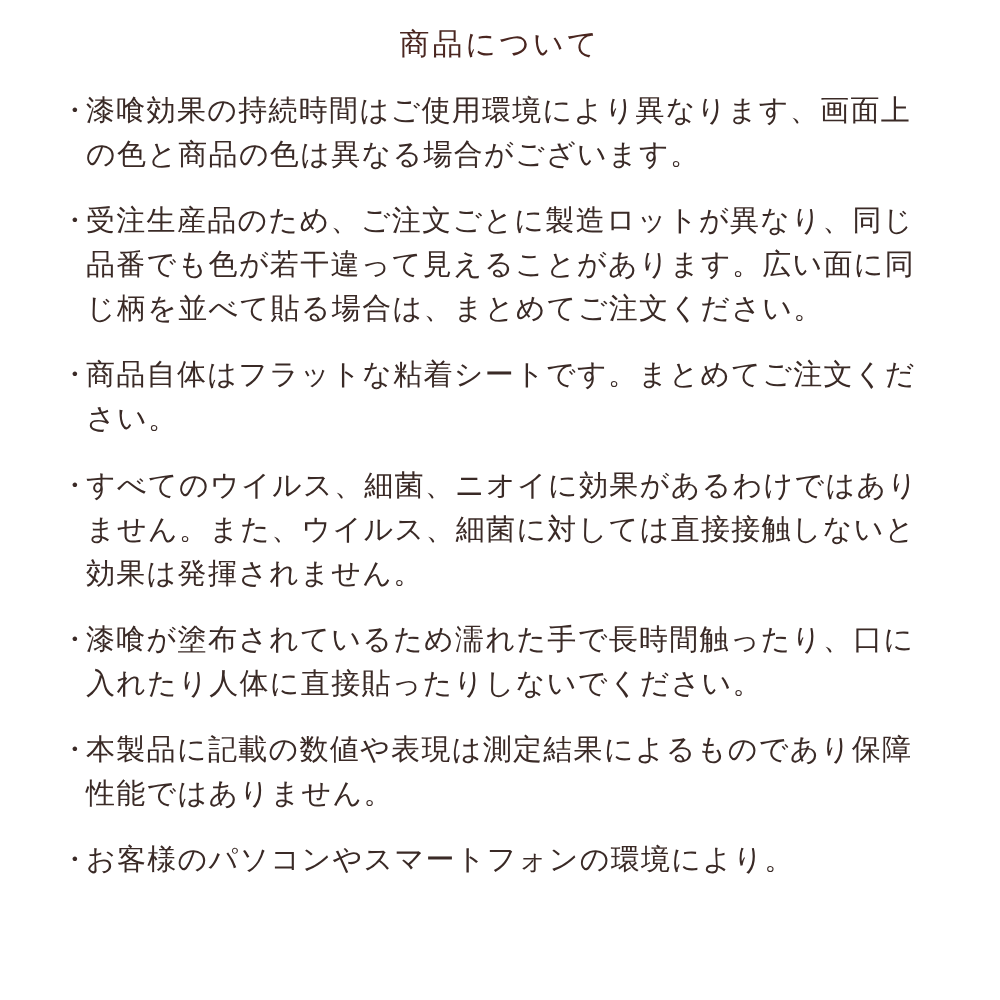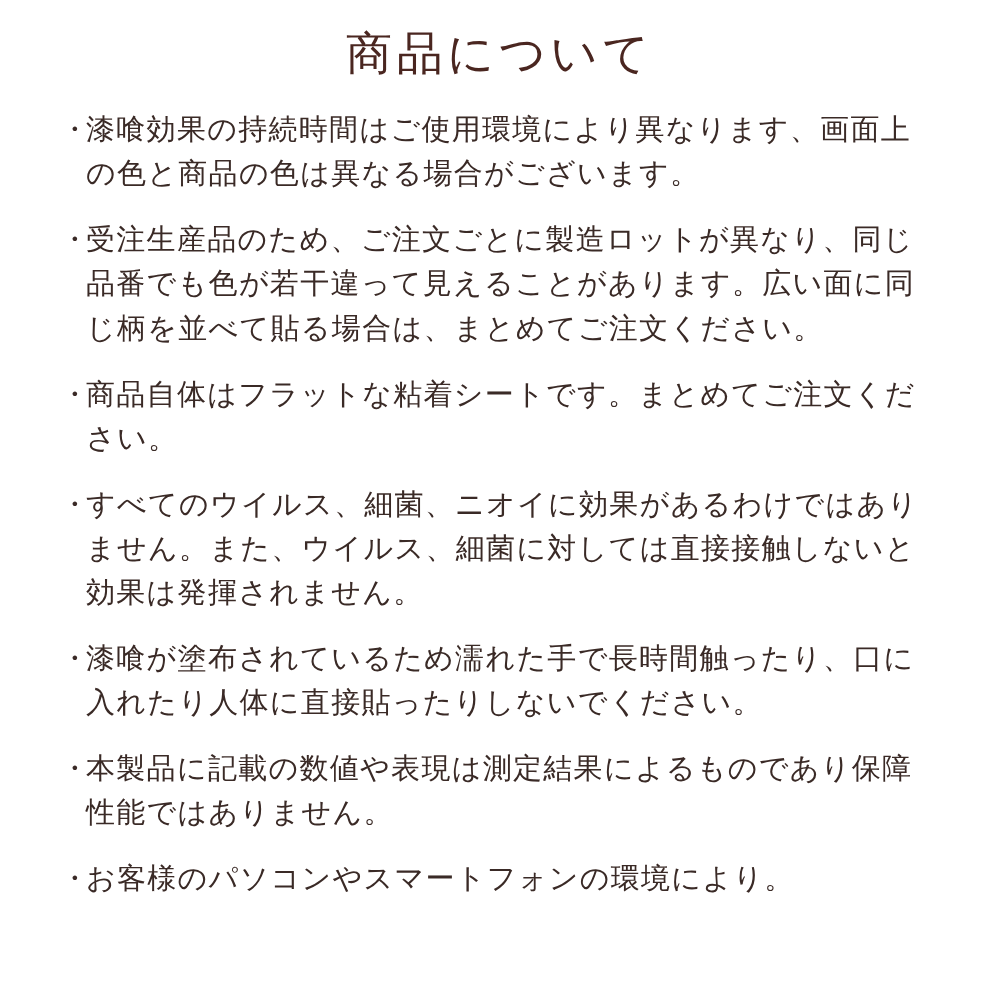--- a/index.html
+++ b/index.html
@@ -16,21 +16,21 @@
   .page {
     width: 1000px;
     height: 1000px;
     box-sizing: border-box;
     padding: 18px 60px 0 60px;
     position: relative;
   }
   .title {
     text-align: center;
     color: #4a2620;
-    font-size: 46px;
+    font-size: 30px;
     letter-spacing: 0.10em;
     font-weight: 500;
     margin: 8px 0 26px 0;
     line-height: 1.2;
   }
   .notes {
     margin: 0;
     padding: 0;
     list-style: none;
   }

